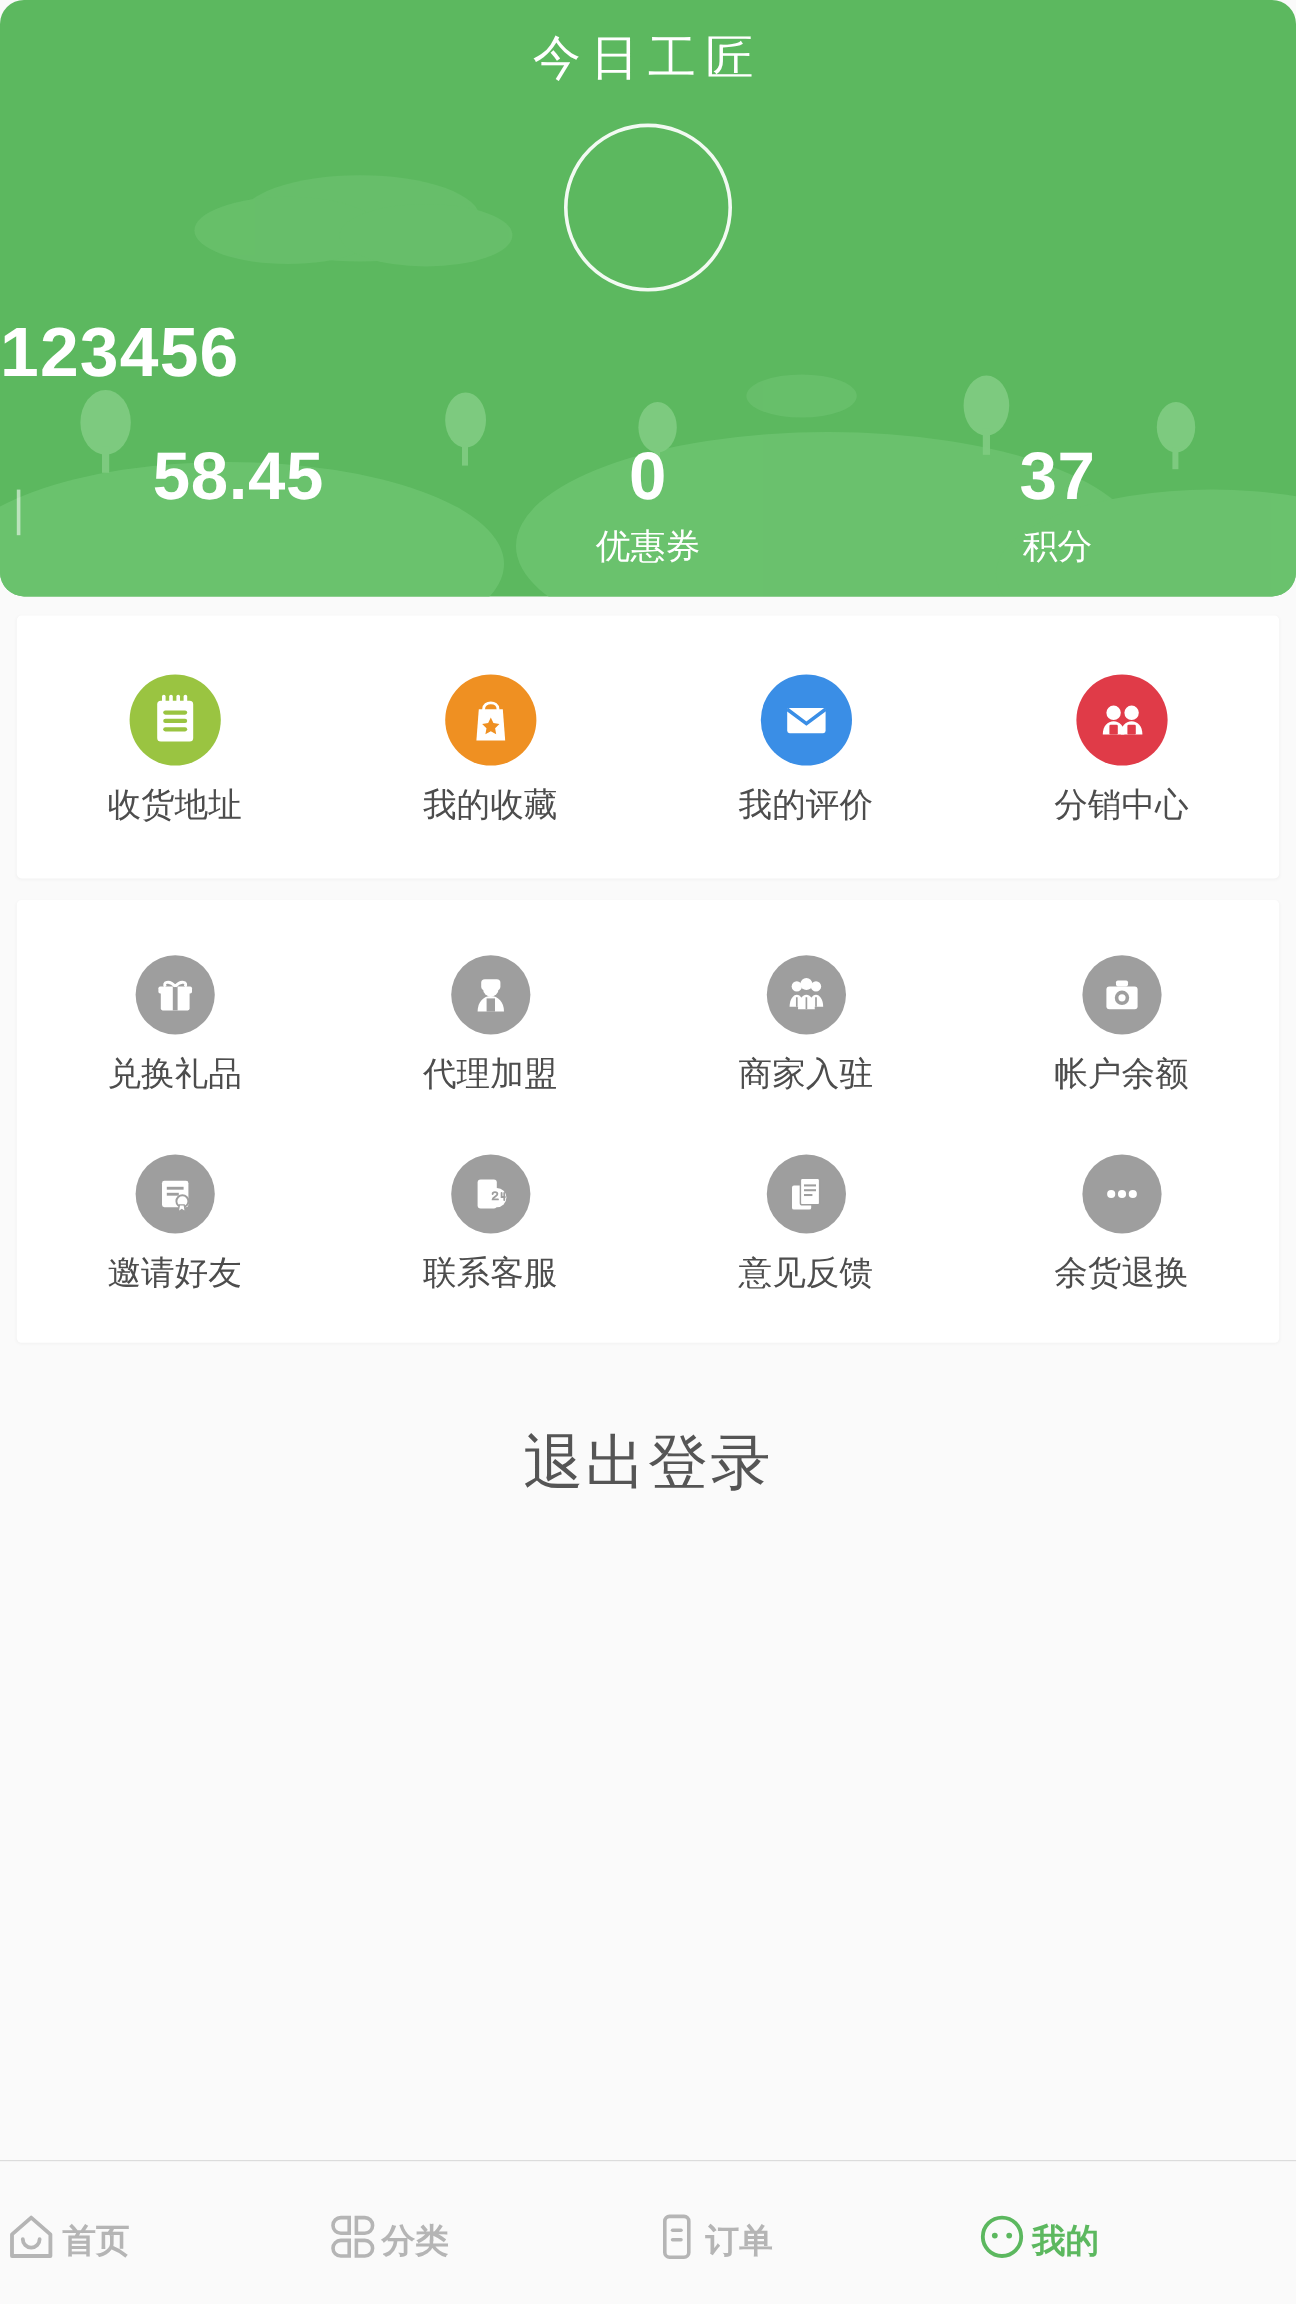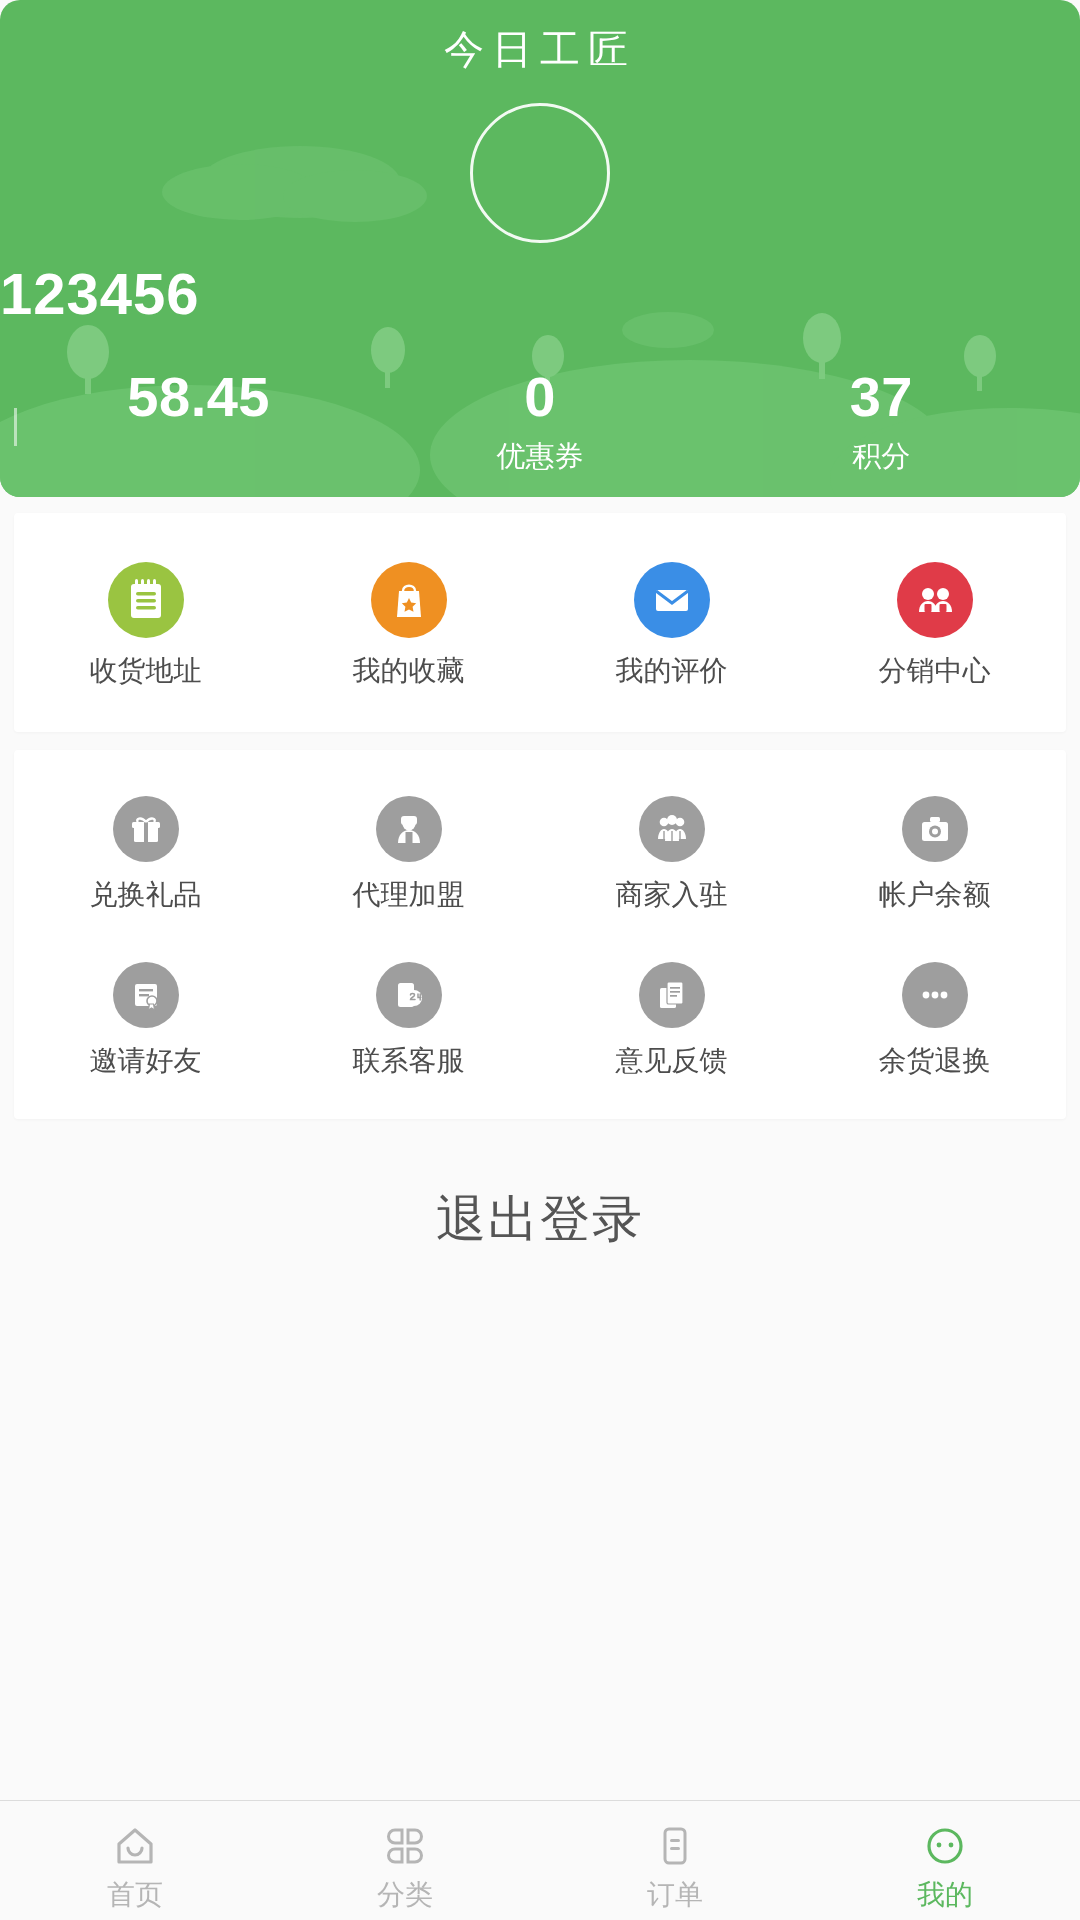--- a/index.html
+++ b/index.html
@@ -134,24 +134,25 @@
     position:absolute;
     left:0; bottom:0;
     width:100%; height:120px;
     background:#fafafa;
     border-top:1px solid #dcdcdc;
     display:flex;
   }
   .tab {
     flex:1;
     display:flex;
-    flex-direction:column;
+    flex-direction:row;
     align-items:center;
-    justify-content:center;
+    justify-content:flex-start;
     padding-top:6px;
+    font-weight:bold;
   }
   .tab-ico { height:54px; display:flex; align-items:center; justify-content:center; }
   .tab-lbl {
     font-size:28px;
     color:#b5b5b5;
     margin-top:8px;
     line-height:1;
   }
   .tab.active .tab-lbl { color:#5cb85f; }
 </style>

